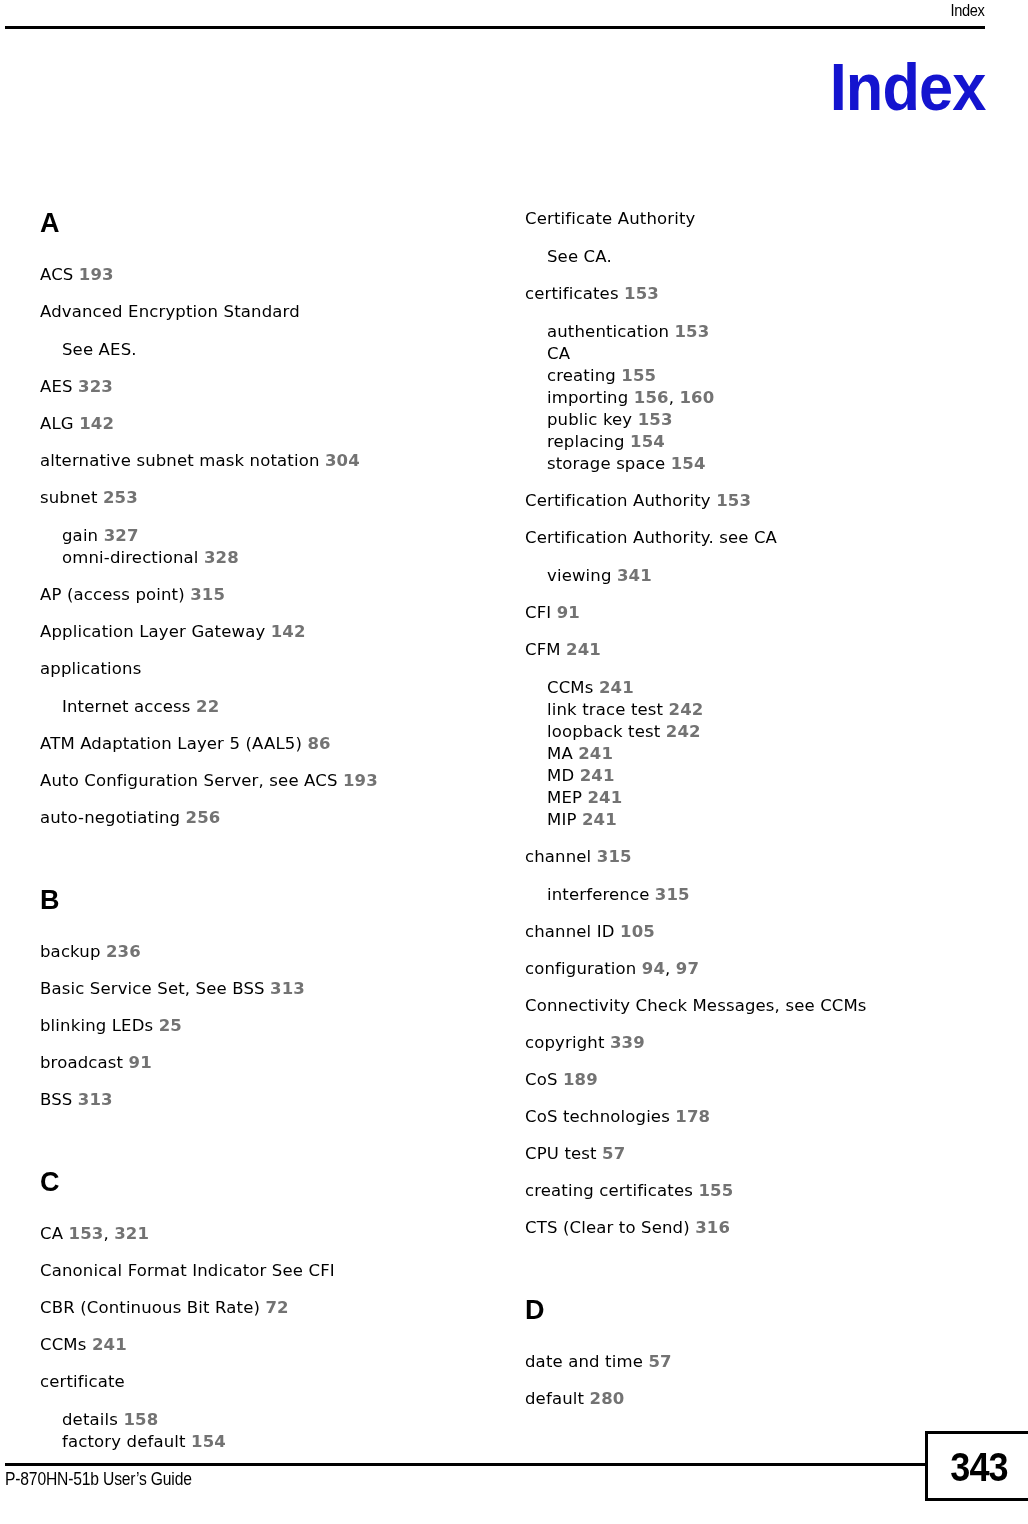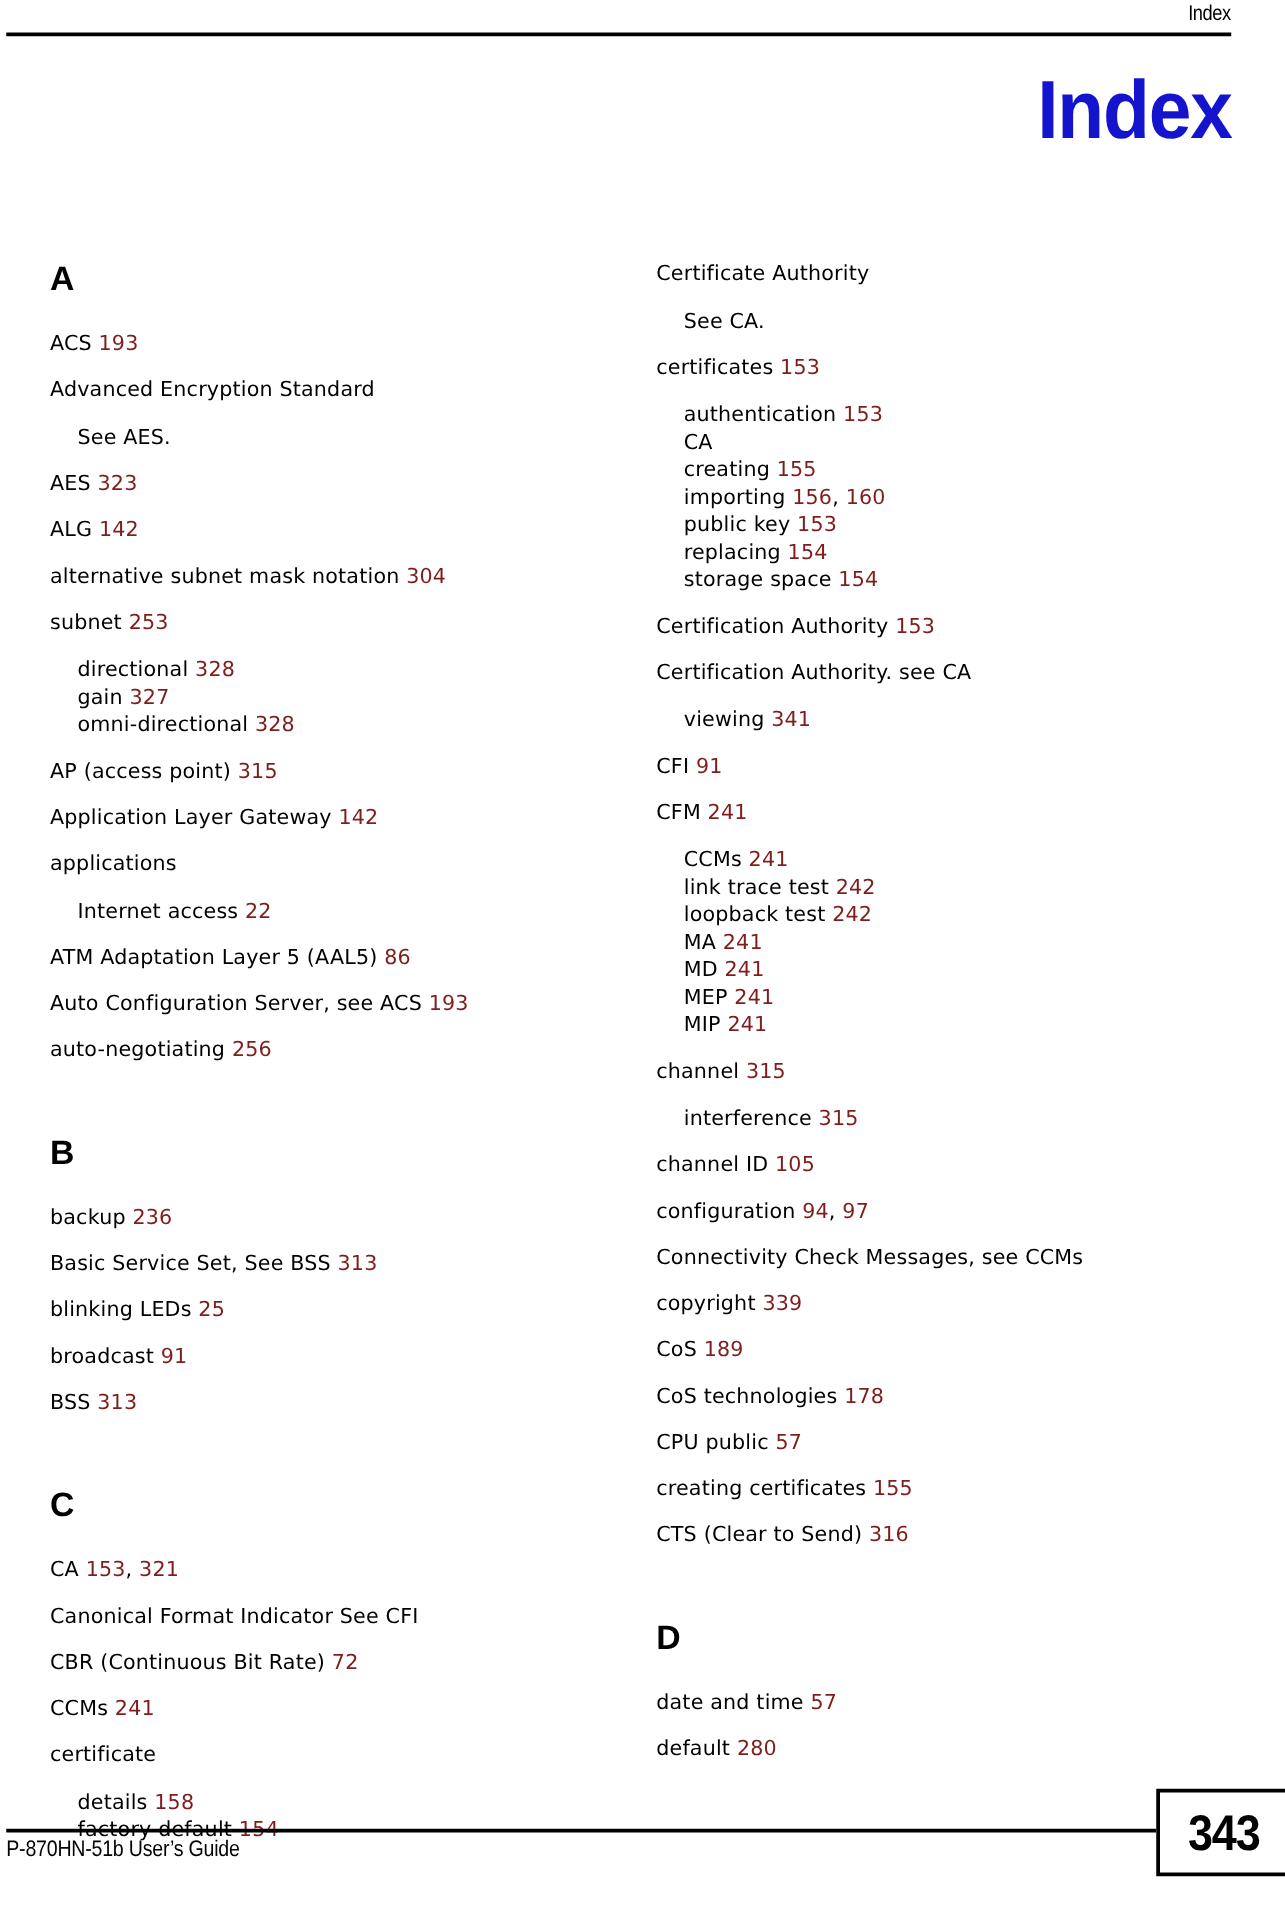--- a/index.html
+++ b/index.html
@@ -115,22 +115,22 @@
   }
   .entry.level-0:first-child { margin-top: 0; }
   .entry.level-1 {
     padding-left: 22px;
     margin-top: 0;
   }
   
   .entry.level-0 + .entry.level-1 { margin-top: 16px; }
 
   .pg {
-    color: #7f1d1d;
-    font-weight: normal;
+    color: #737373;
+    font-weight: bold;
     text-align: center;
   }
   .sep { color: #000000; }
 
   
   .footer {
     position: absolute;
     left: 0;
     right: 0;
     bottom: 12px;
@@ -197,21 +197,20 @@
       <div class="letter-group">
         <div class="letter-heading">A</div>
         <ul class="entry-list">
           <li class="entry level-0"><span>ACS </span><span class="pg">193</span></li>
           <li class="entry level-0"><span>Advanced Encryption Standard</span></li>
           <li class="entry level-1"><span>See AES.</span></li>
           <li class="entry level-0"><span>AES </span><span class="pg">323</span></li>
           <li class="entry level-0"><span>ALG </span><span class="pg">142</span></li>
           <li class="entry level-0"><span>alternative subnet mask notation </span><span class="pg">304</span></li>
           <li class="entry level-0"><span>subnet </span><span class="pg">253</span></li>
-          <li class="entry level-1"><span>directional </span><span class="pg">328</span></li>
           <li class="entry level-1"><span>gain </span><span class="pg">327</span></li>
           <li class="entry level-1"><span>omni-directional </span><span class="pg">328</span></li>
           <li class="entry level-0"><span>AP (access point) </span><span class="pg">315</span></li>
           <li class="entry level-0"><span>Application Layer Gateway </span><span class="pg">142</span></li>
           <li class="entry level-0"><span>applications</span></li>
           <li class="entry level-1"><span>Internet access </span><span class="pg">22</span></li>
           <li class="entry level-0"><span>ATM Adaptation Layer 5 (AAL5) </span><span class="pg">86</span></li>
           <li class="entry level-0"><span>Auto Configuration Server, see ACS </span><span class="pg">193</span></li>
           <li class="entry level-0"><span>auto-negotiating </span><span class="pg">256</span></li>
         </ul>
@@ -266,21 +265,21 @@
           <li class="entry level-1"><span>MEP </span><span class="pg">241</span></li>
           <li class="entry level-1"><span>MIP </span><span class="pg">241</span></li>
           <li class="entry level-0"><span>channel </span><span class="pg">315</span></li>
           <li class="entry level-1"><span>interference </span><span class="pg">315</span></li>
           <li class="entry level-0"><span>channel ID </span><span class="pg">105</span></li>
           <li class="entry level-0"><span>configuration </span><span class="pg">94</span><span class="sep">, </span><span class="pg">97</span></li>
           <li class="entry level-0"><span>Connectivity Check Messages, see CCMs</span></li>
           <li class="entry level-0"><span>copyright </span><span class="pg">339</span></li>
           <li class="entry level-0"><span>CoS </span><span class="pg">189</span></li>
           <li class="entry level-0"><span>CoS technologies </span><span class="pg">178</span></li>
-          <li class="entry level-0"><span>CPU public </span><span class="pg">57</span></li>
+          <li class="entry level-0"><span>CPU test </span><span class="pg">57</span></li>
           <li class="entry level-0"><span>creating certificates </span><span class="pg">155</span></li>
           <li class="entry level-0"><span>CTS (Clear to Send) </span><span class="pg">316</span></li>
         </ul>
       </div>
       <div class="letter-group">
         <div class="letter-heading">D</div>
         <ul class="entry-list">
           <li class="entry level-0"><span>date and time </span><span class="pg">57</span></li>
           <li class="entry level-0"><span>default </span><span class="pg">280</span></li>
         </ul>

